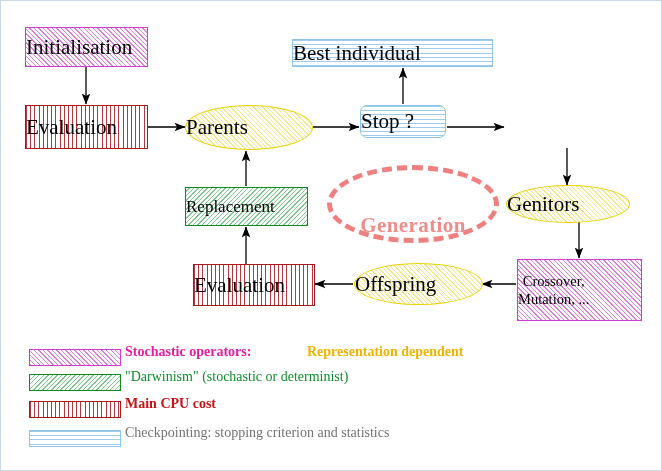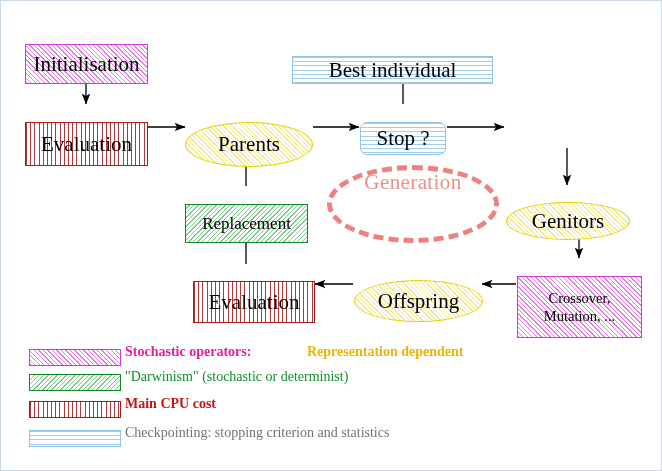--- a/index.html
+++ b/index.html
@@ -17,26 +17,24 @@
     overflow: hidden;
     font-family: "Liberation Serif", "DejaVu Serif", serif;
   }
 
   
   .node {
     position: absolute;
     box-sizing: border-box;
     display: flex;
     align-items: center;
-    justify-content: center;
     text-align: center;
     color: #000000;
     line-height: 1.05;
     white-space: pre-line;
-    margin-top: 17px;
   }
 
   
   .fill-magenta {
     border: 1.5px solid #d13ad1;
     background-color: #ffffff;
     background-image:
       repeating-linear-gradient(45deg,
         #e07fe0 0px, #e07fe0 1px, #ffffff 1px, #ffffff 3.2px);
   }
@@ -72,23 +70,24 @@
   .ellipse { border-radius: 50%; }
   .rounded { border-radius: 7px; }
 
   
   .gen-ellipse {
     position: absolute;
     border: 5px dashed #ef8080;
     border-radius: 50%;
     background: transparent;
     display: flex;
-    align-items: flex-start;
+    align-items: flex-end;
     justify-content: center;
     box-sizing: border-box;
+    font-weight: bold;
   }
   .gen-label {
     color: #ef8d8d;
     font-size: 21px;
     letter-spacing: .4px;
   }
 
   
   #arrows {
     position: absolute;

